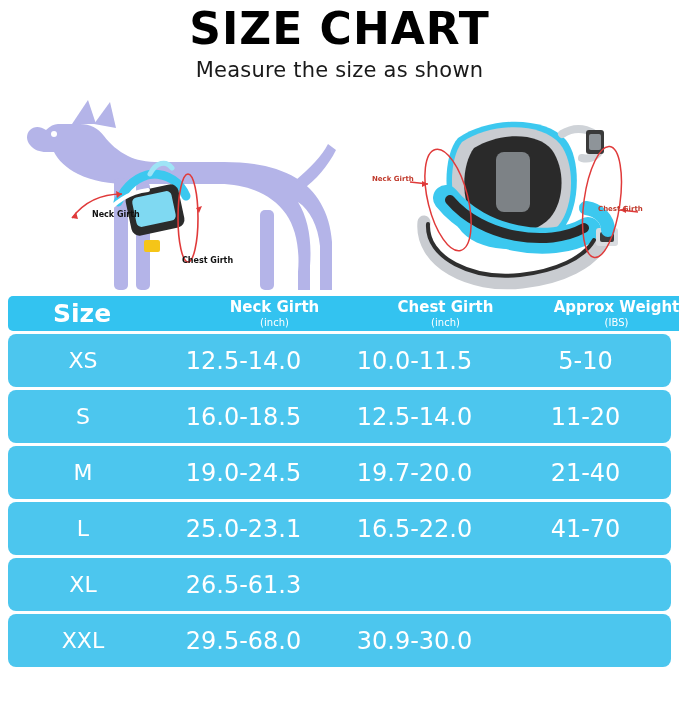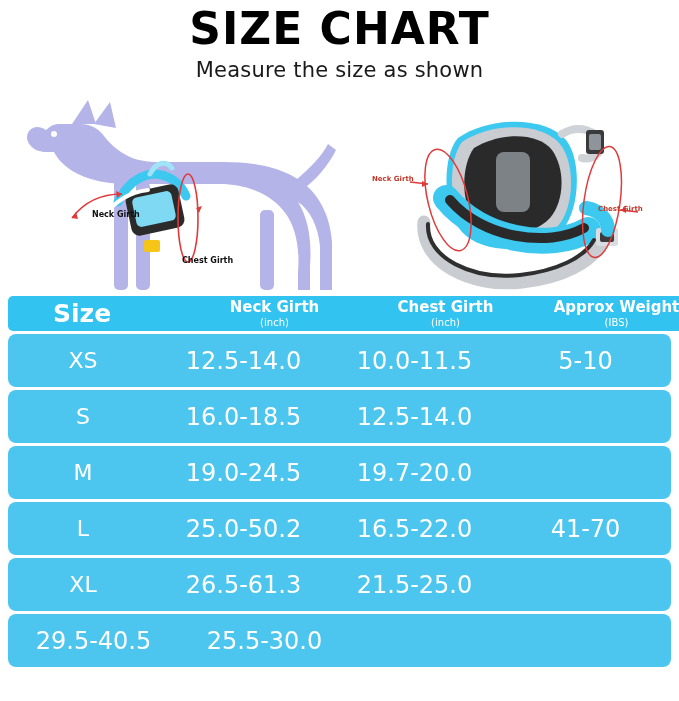--- a/index.html
+++ b/index.html
@@ -276,40 +276,42 @@
       <div class="cell c-size">XS</div>
       <div class="cell c-neck val">12.5-14.0</div>
       <div class="cell c-chest val">10.0-11.5</div>
       <div class="cell c-weight val">5-10</div>
     </div>
 
     <div class="row data-row">
       <div class="cell c-size">S</div>
       <div class="cell c-neck val">16.0-18.5</div>
       <div class="cell c-chest val">12.5-14.0</div>
+      <div class="cell c-weight val">11-20</div>
     </div>
 
     <div class="row data-row">
       <div class="cell c-size">M</div>
       <div class="cell c-neck val">19.0-24.5</div>
       <div class="cell c-chest val">19.7-20.0</div>
+      <div class="cell c-weight val">21-40</div>
     </div>
 
     <div class="row data-row">
       <div class="cell c-size">L</div>
-      <div class="cell c-neck val">25.0-50.2</div>
+      <div class="cell c-neck val">25.0-23.1</div>
       <div class="cell c-chest val">16.5-22.0</div>
       <div class="cell c-weight val">41-70</div>
     </div>
 
     <div class="row data-row">
       <div class="cell c-size">XL</div>
       <div class="cell c-neck val">26.5-61.3</div>
-      <div class="cell c-chest val">21.5-25.0</div>
-    </div>
-
-    <div class="row data-row">
-      <div class="cell c-neck val">29.5-40.5</div>
-      <div class="cell c-chest val">25.5-30.0</div>
+    </div>
+
+    <div class="row data-row">
+      <div class="cell c-size">XXL</div>
+      <div class="cell c-neck val">29.5-68.0</div>
+      <div class="cell c-chest val">30.9-30.0</div>
     </div>
 
   </div>
 </div>
 
 </body></html>

